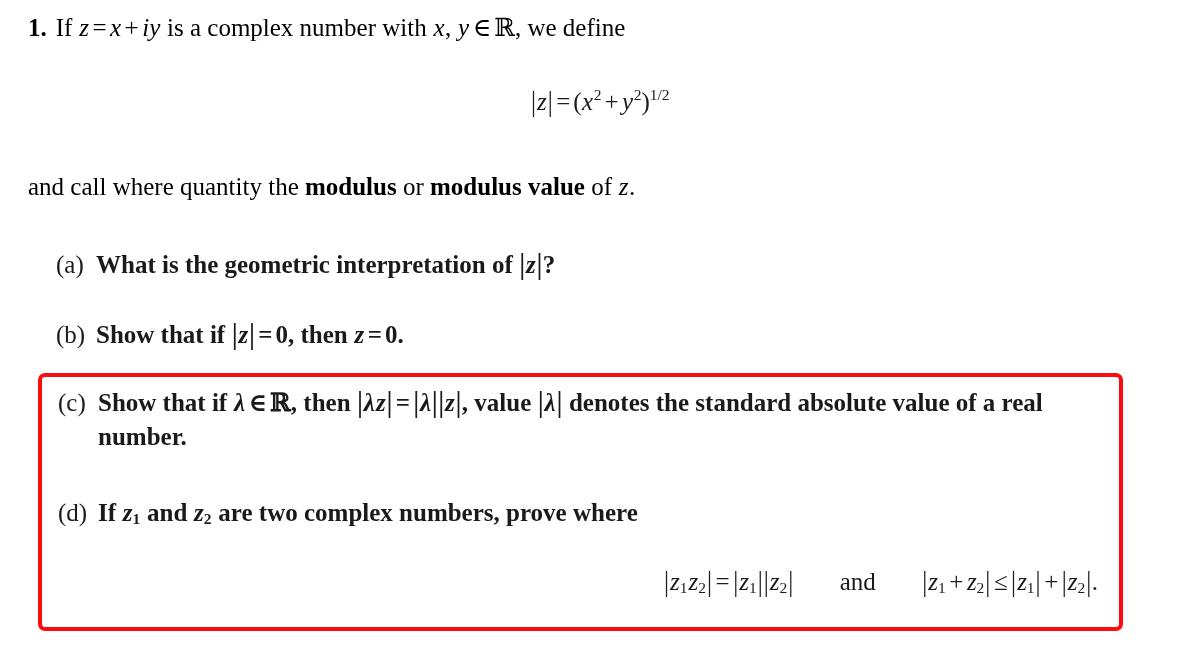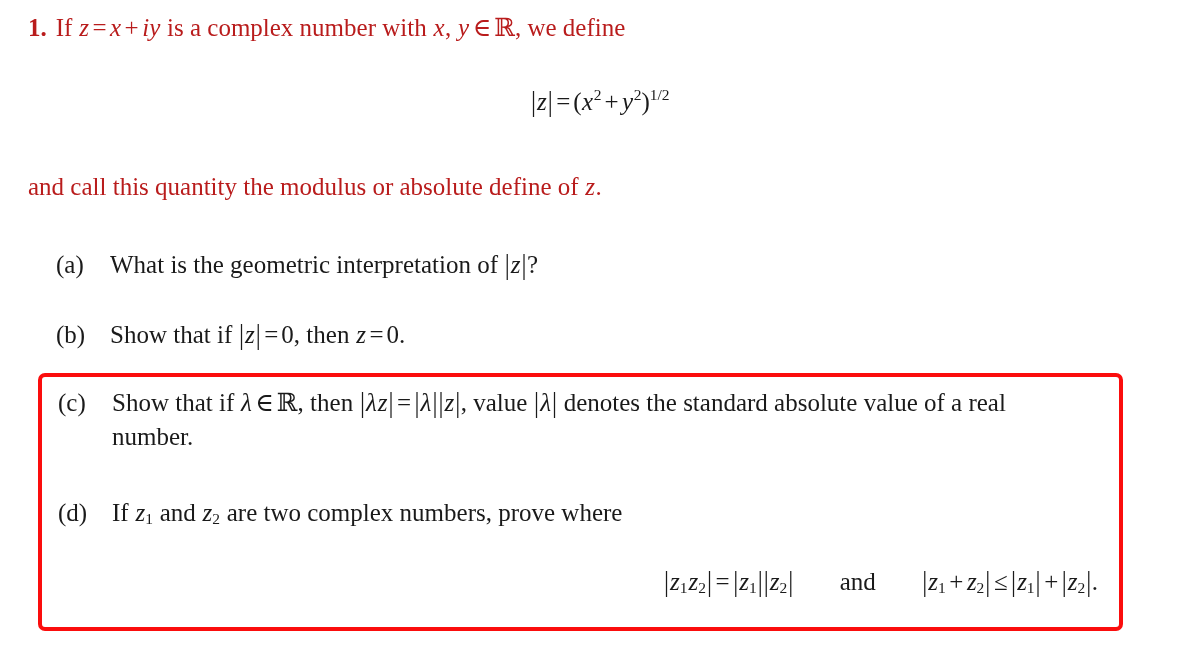--- a/index.html
+++ b/index.html
@@ -19,23 +19,23 @@
 
   .page {
     position: absolute;
     inset: 0;
   }
 
   
   .txt {
     font-size: 25px;
     line-height: 1.28;
-    color: #b91c1c;
-  }
-  .bold { font-weight: normal; }
+    color: #000000;
+  }
+  .bold { font-weight: bold; }
   .mi {            
     font-style: italic;
     font-family: "Liberation Serif", "DejaVu Serif", serif;
     padding: 0 0.5px;
   }
   .mo {            
     font-style: normal;
     padding: 0 3px;
   }
   .mn { font-style: normal; }
@@ -99,22 +99,23 @@
     line-height: 1.34;
   }
   .item .lbl {
     position: absolute;
     left: 0;
     top: 0;
     width: 52px;
     text-align: left;
   }
   .item .body {
-    margin-left: 54px;
+    margin-left: 40px;
     display: block;
+    font-weight: bold;
   }
 
   #item-a { left: 56px; top: 248px; width: 1040px; }
   #item-b { left: 56px; top: 318px; width: 1040px; }
   #item-c { left: 58px; top: 386px; width: 1030px; }
   #item-d { left: 58px; top: 496px; width: 1030px; }
 
   #display-eq-2 {
     position: absolute;
     left: 58px;
@@ -151,24 +152,24 @@
     <span>is a complex number with</span>
     <span class="mi">x</span><span>,</span>
     <span class="mi">y</span><span class="mo">∈</span><span class="bb">ℝ</span><span>, we define</span>
   </div>
 
   <div id="display-eq-1">
     <span class="bar">|</span><span class="mi">z</span><span class="bar">|</span><span class="mo">=</span><span class="mn">(</span><span class="mi">x</span><sup class="expn">2</sup><span class="mo">+</span><span class="mi">y</span><sup class="expn">2</sup><span class="mn">)</span><sup class="expn">1/2</sup>
   </div>
 
   <div id="call-line" class="txt">
-    <span>and call this quantity the</span>
+    <span>and call where quantity the</span>
     <span class="bold">modulus</span>
     <span>or</span>
-    <span class="bold">absolute define</span>
+    <span class="bold">modulus value</span>
     <span>of</span>
     <span class="mi">z</span><span>.</span>
   </div>
 
   <div class="item" id="item-a">
     <span class="lbl">(a)</span>
     <span class="body">
       <span>What is the geometric interpretation of</span>
       <span class="bar">|</span><span class="mi">z</span><span class="bar">|</span><span>?</span>
     </span>

